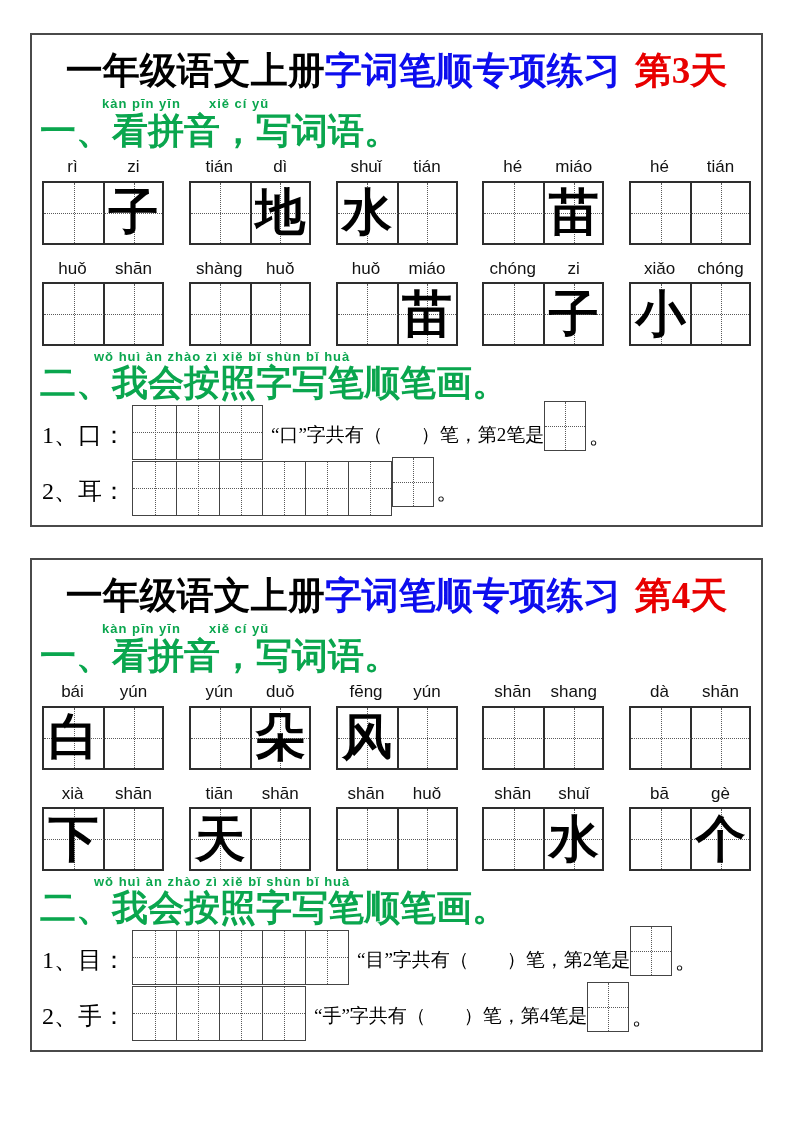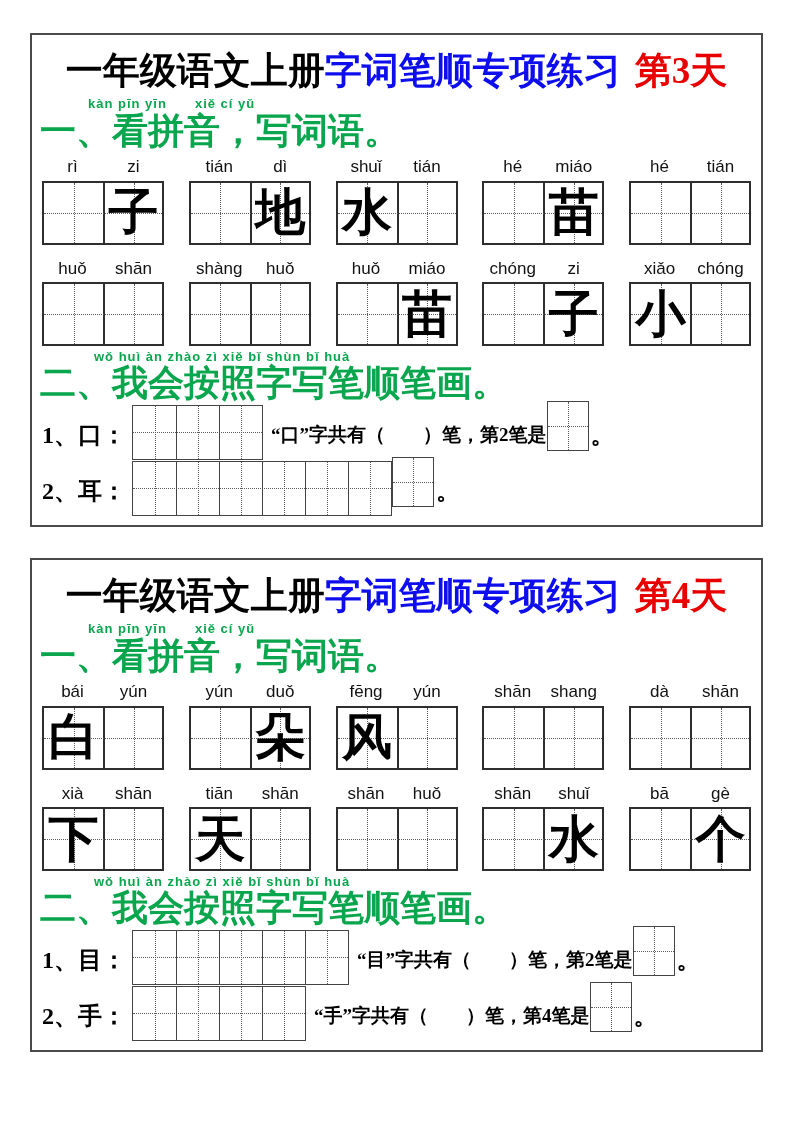--- a/index.html
+++ b/index.html
@@ -17,21 +17,21 @@
   .sheet.s1{top:33px;}
   .sheet.s2{top:558px;}
 
   .title{text-align:center; font-weight:900; font-size:37px; line-height:1.2;
          margin-top:8px; letter-spacing:0; white-space:nowrap;}
   .t-blue{color:var(--title-blue);}
   .t-red{color:var(--title-red); margin-left:14px;}
 
   .sec-head{margin-top:4px;}
   .pinyin-line{font-family:"Liberation Sans", sans-serif; font-weight:700;
-               font-size:13px; color:var(--heading-green); margin-left:48px;
+               font-size:13px; color:var(--heading-green); margin-left:62px;
                letter-spacing:1px; line-height:1.1;}
   .pinyin-line.p2{margin-left:54px;}
   .head-cn{font-size:36px; font-weight:900; color:var(--heading-green);
            line-height:1.1; white-space:nowrap;}
 
   .word-rows{padding:2px 2px 0;}
   .word-row{display:flex; justify-content:space-between; margin-top:4px;}
   .word-row + .word-row{margin-top:14px;}
   .word-group{display:flex; flex-direction:column;}
   .py{display:flex; width:122px; font-family:"Liberation Sans", sans-serif;
@@ -44,21 +44,21 @@
   .wcell{width:59px; height:60px; position:relative;}
   .wcell + .wcell{border-left:2px solid var(--grid-dark);}
   .wcell::before{content:""; position:absolute; top:0; bottom:0; left:50%;
          border-left:1px dotted var(--grid-dot);}
   .wchar{position:absolute; inset:0; display:flex; align-items:center;
          justify-content:center; font-size:50px; font-weight:700; z-index:2;
          font-family:"Liberation Serif", serif;}
 
   .stroke-lines{padding:0 0 0 2px;}
   .stroke-line{display:flex; align-items:center; margin-top:7px;
-               font-weight:700; white-space:nowrap;text-align:center;}
+               font-weight:400; white-space:nowrap;text-align:center;}
   .sl-label{font-size:24px; margin-right:6px;}
   .sgrid{display:inline-flex; border:1.5px solid #444; position:relative;
          background:#fff; align-self:flex-start; margin-top:-6px;}
   .sgrid::before{content:""; position:absolute; left:0; right:0; top:50%;
          border-top:1px dotted var(--grid-dot);}
   .scell{width:43px; height:53px; position:relative; display:inline-block;}
   .scell + .scell{border-left:1.5px solid #444;}
   .scell::before{content:""; position:absolute; top:0; bottom:0; left:50%;
          border-left:1px dotted var(--grid-dot);}
   .sl-q{font-size:19px; margin-left:8px;}

